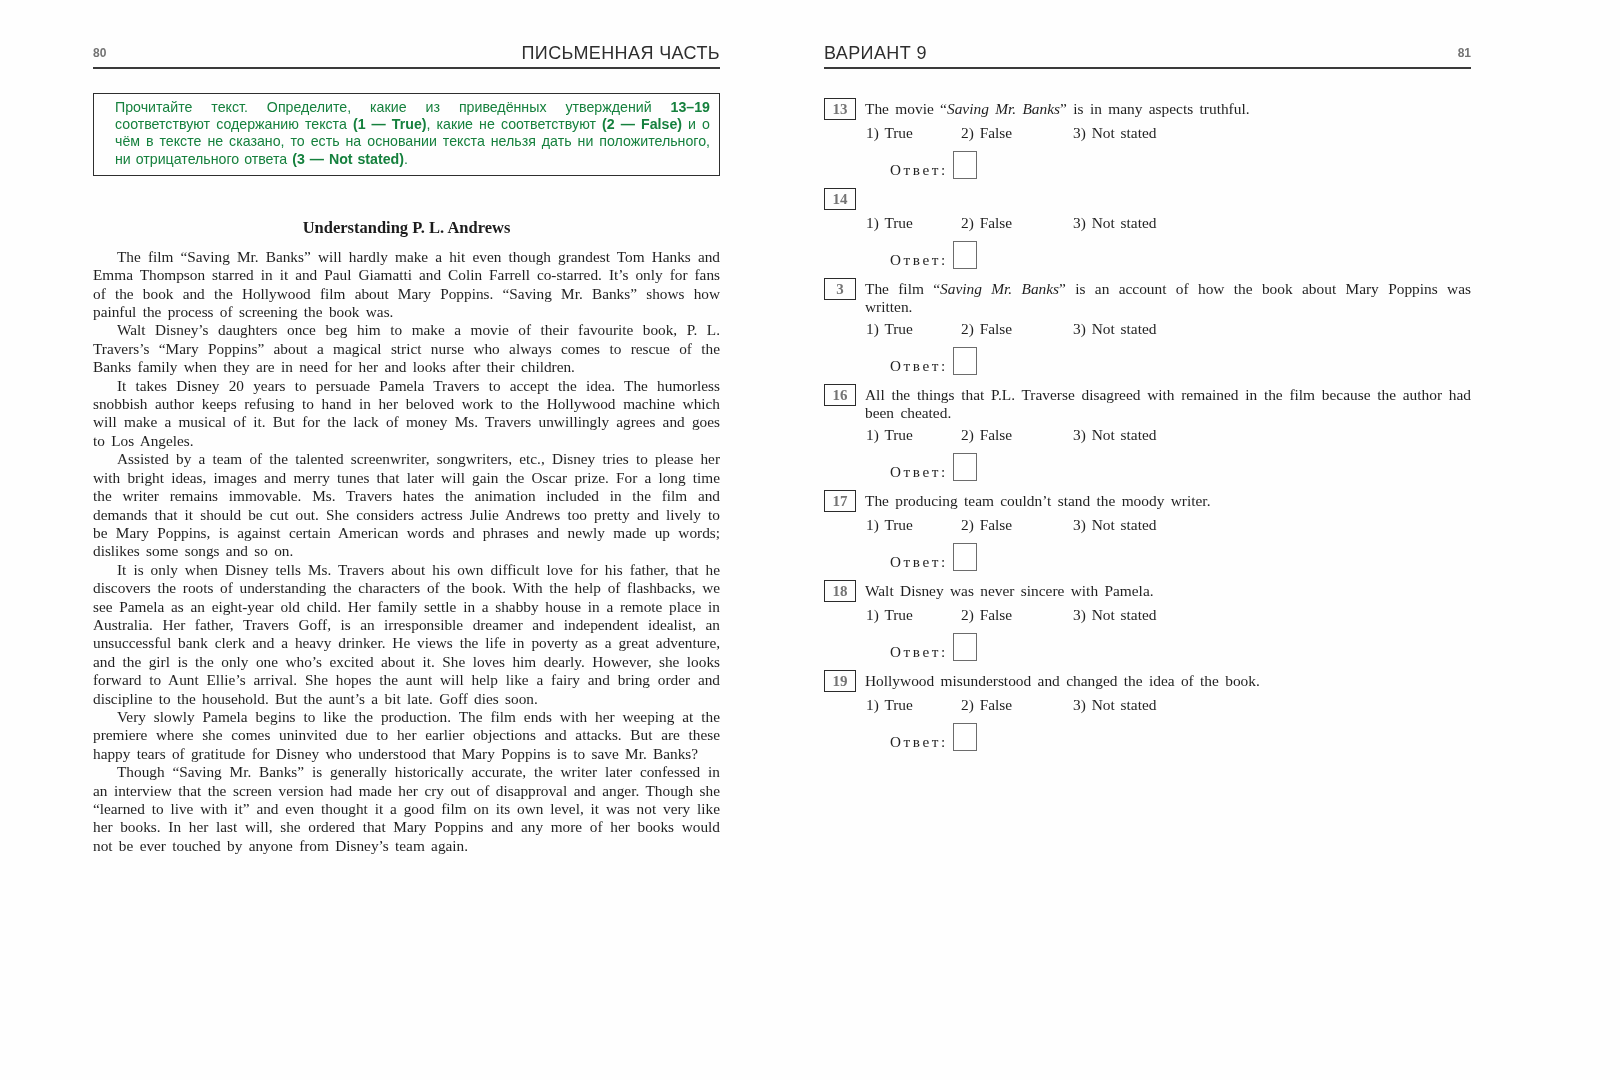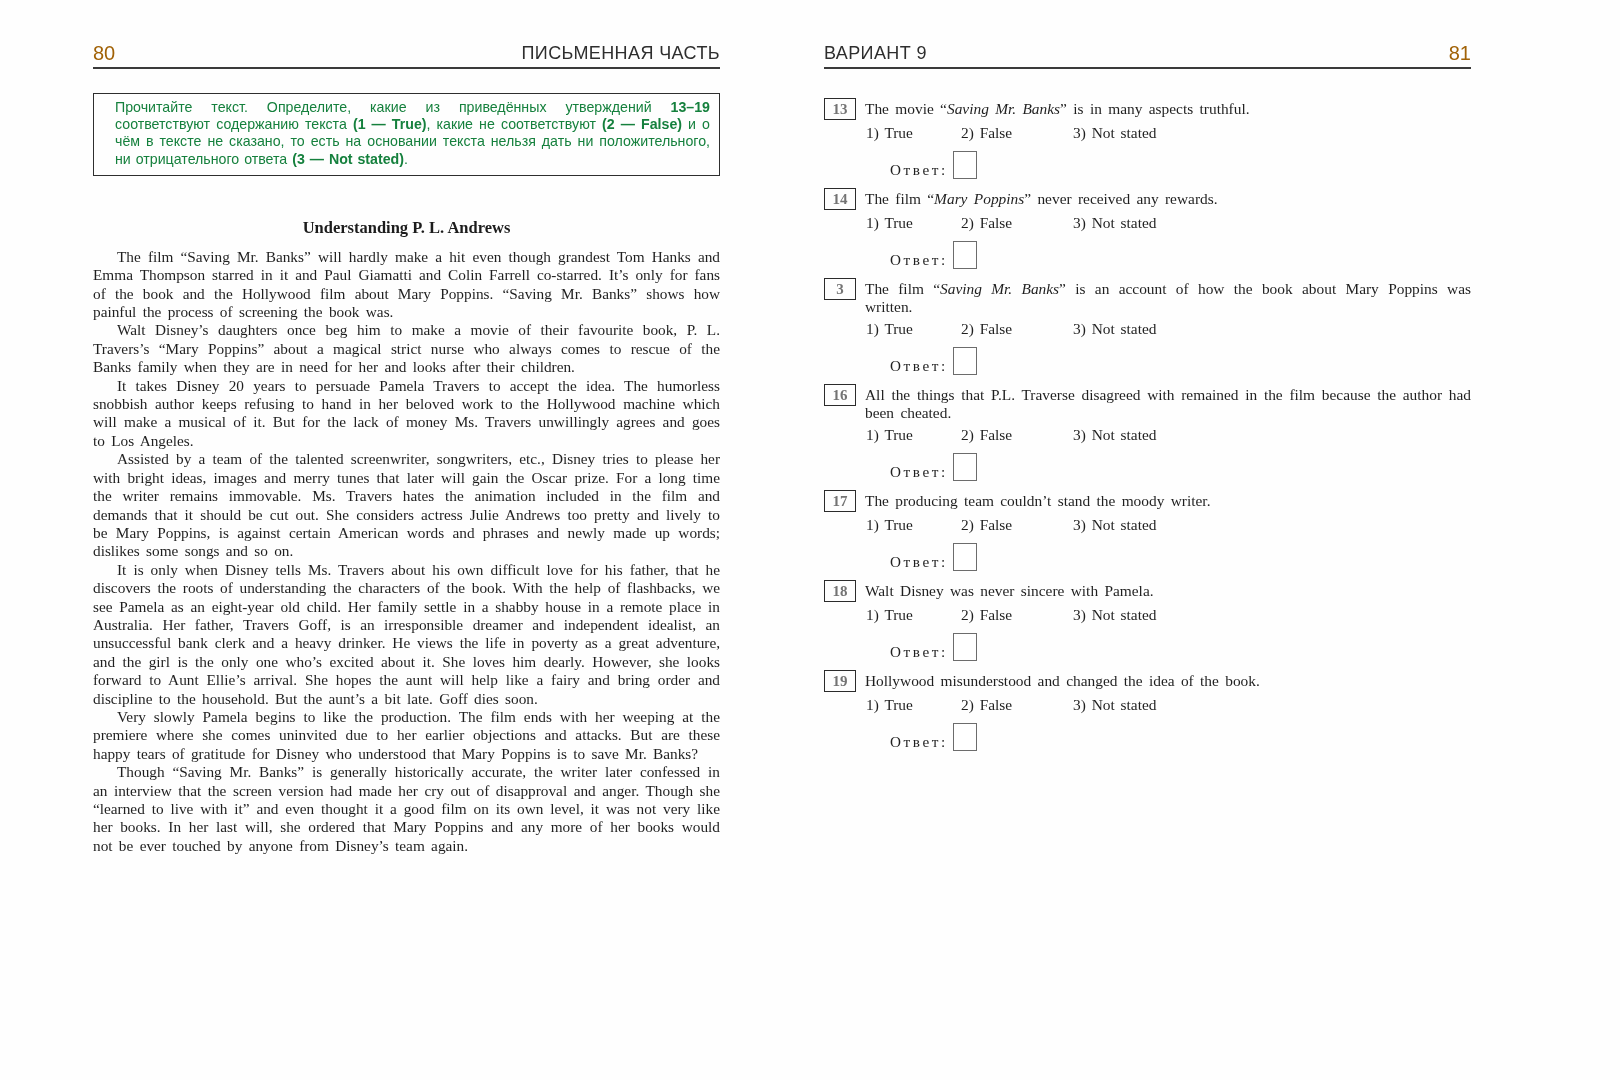--- a/index.html
+++ b/index.html
@@ -17,21 +17,21 @@
   .page-right { left: 824px; width: 647px; }
 
   .page-header {
     display: flex;
     justify-content: space-between;
     align-items: flex-end;
     border-bottom: 2px solid #3a3a3a;
     padding-bottom: 5px;
     font-family: "Liberation Sans", sans-serif;
   }
-  .page-num { font-weight: normal; font-size: 20px; color: #a16207; line-height: 17px; }
+  .page-num { font-weight: bold; font-size: 12px; color: #737373; line-height: 17px; }
   .header-title { font-size: 18px; color: #2e2e2e; letter-spacing: 0.4px; line-height: 17px; }
 
   .instruction-box {
     margin-top: 24px;
     border: 1.5px solid #2e2e2e;
     padding: 5px 9px 7px 21px;
     font-family: "Liberation Sans", sans-serif;
     font-size: 14.2px;
     line-height: 17.2px;
     color: #15803d;
@@ -164,21 +164,20 @@
     </div>
     <div class="q-answer">
       <span class="answer-label">Ответ:</span>
       <span class="answer-box"></span>
     </div>
   </div>
 
   <div class="question">
     <div class="q-head">
       <span class="q-num">14</span>
-      <p class="q-text"><span>The film “</span><i>Mary Poppins</i><span>” never received any rewards.</span></p>
     </div>
     <div class="q-options">
       <span class="opt opt-1">1) True</span>
       <span class="opt opt-2">2) False</span>
       <span class="opt opt-3">3) Not stated</span>
     </div>
     <div class="q-answer">
       <span class="answer-label">Ответ:</span>
       <span class="answer-box"></span>
     </div>

